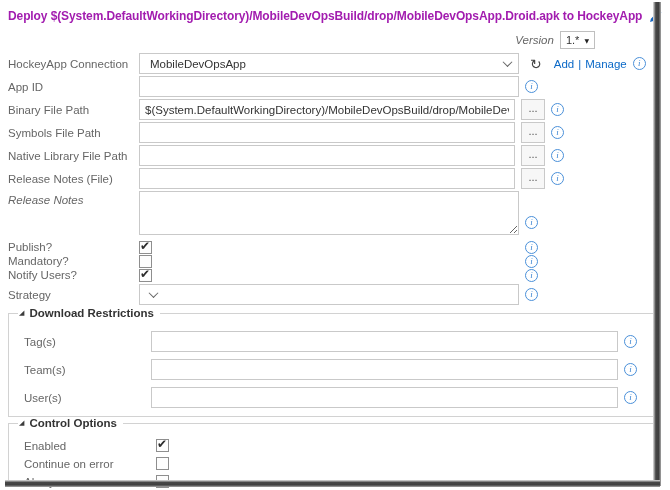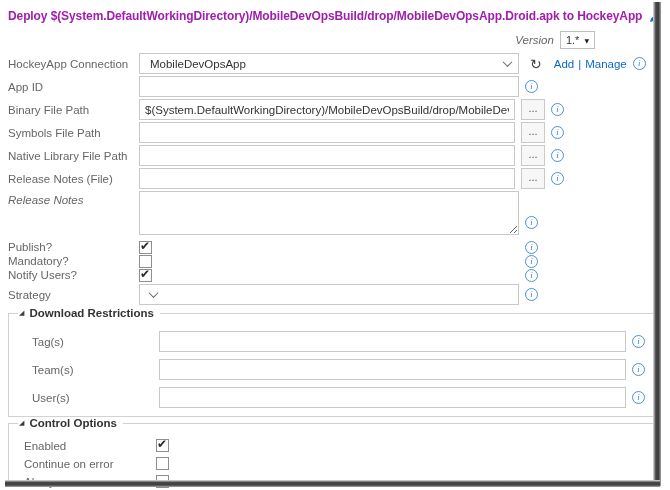--- a/index.html
+++ b/index.html
@@ -116,21 +116,21 @@
   }
   .section-dr { margin-top: 20px; }
   .section-co { margin-top: 9px; height: 70px; }
   legend.section-title {
     display: flex; align-items: center; gap: 5px;
     font-size: 11.5px; font-weight: bold; color: #333;
     padding: 0 6px 0 1px; margin-left: -6px; cursor: pointer;
   }
   .tri { font-size: 7px; color: #3c3c3c; font-family: "DejaVu Sans", sans-serif; }
 
-  .drow { display: flex; align-items: center; margin: 7px 0 0 8px; }
+  .drow { display: flex; align-items: center; margin: 7px 0 0 0; }
   .drow .flabel { width: 127px; }
   .w467 { width: 467px; flex: none; }
 
   .crow { display: flex; align-items: flex-end; margin-top: 5px; height: 13px; }
   .crow .flabel { width: 132px; }
 </style>
 </head>
 <body>
 
 <div class="page">

